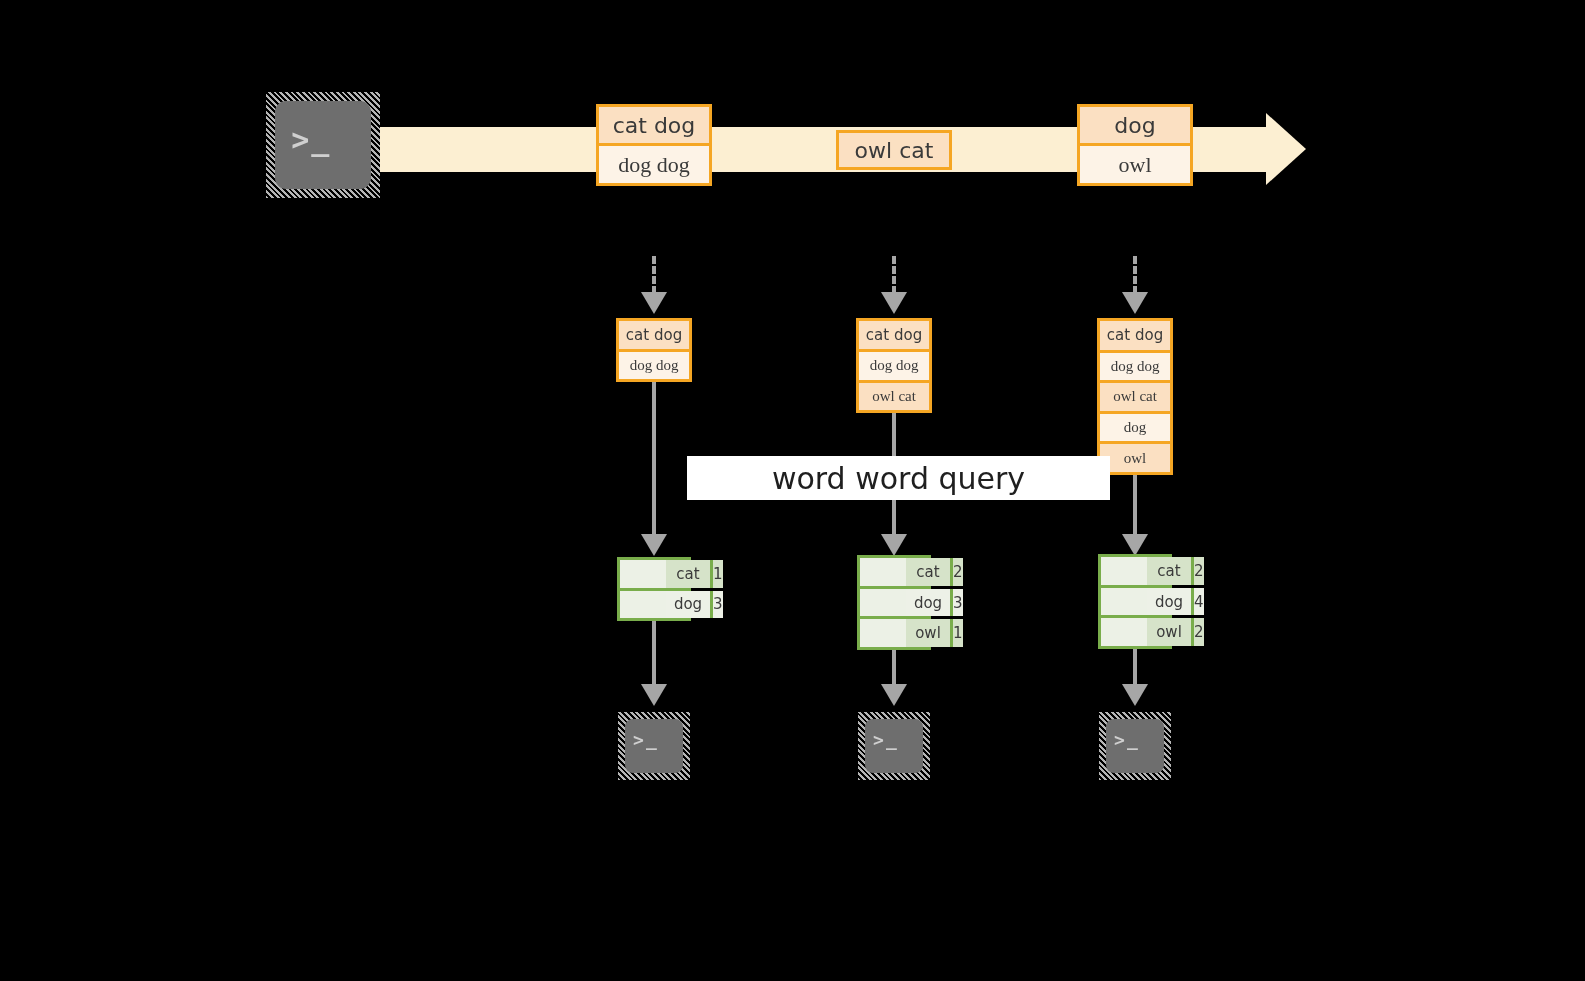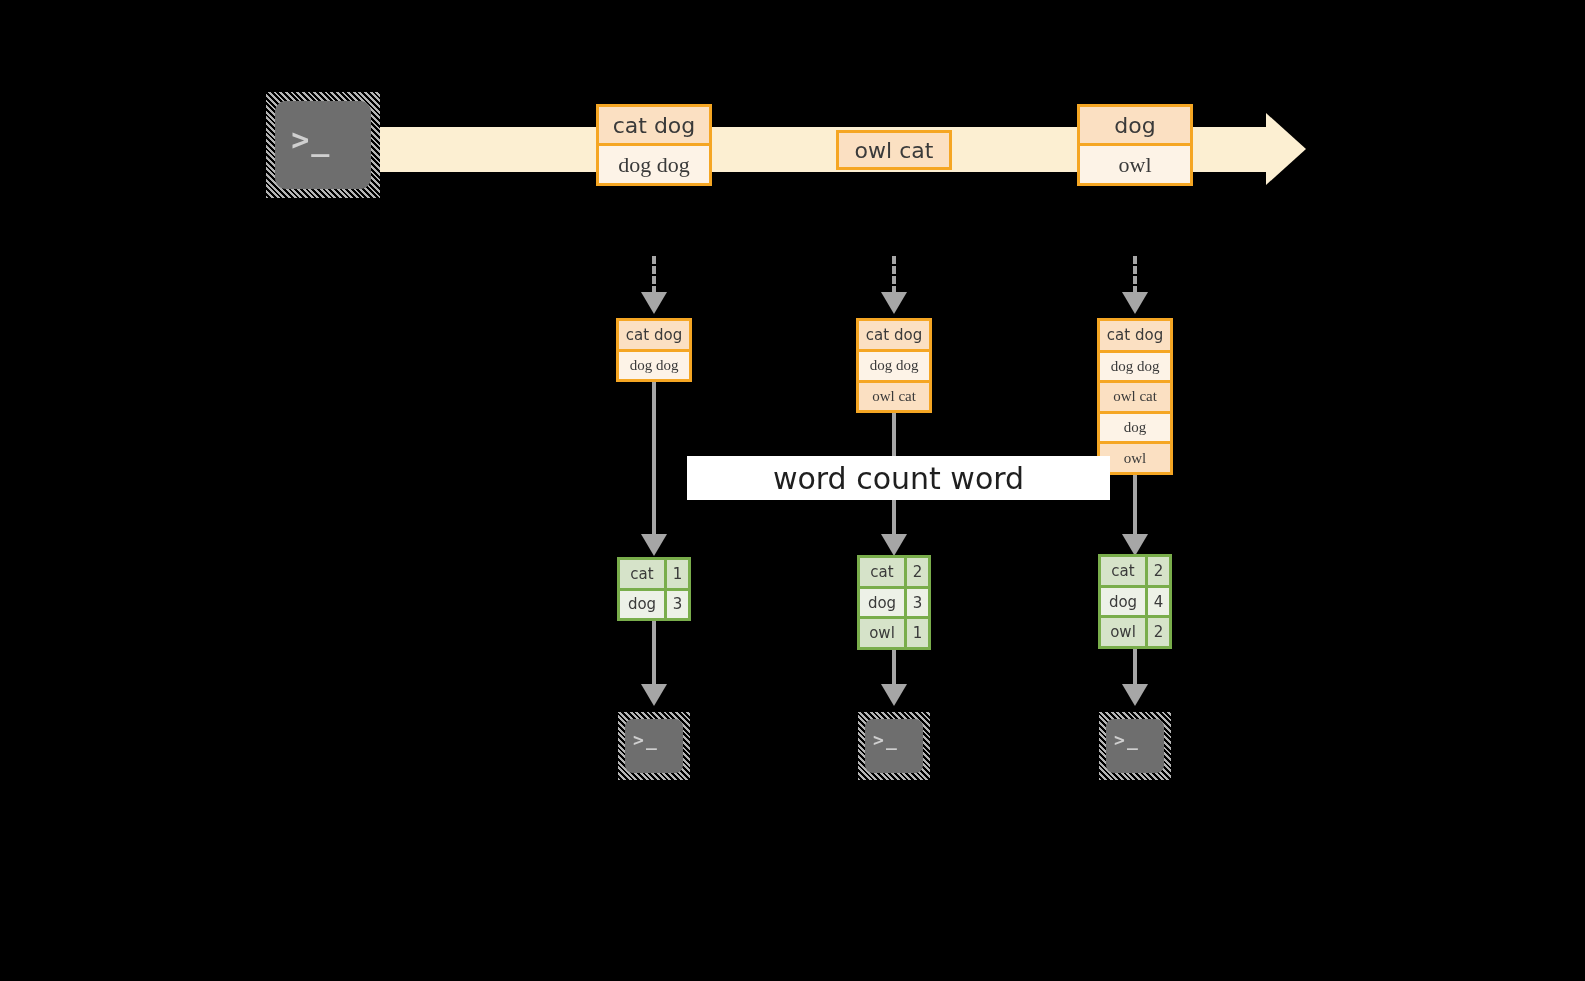--- a/index.html
+++ b/index.html
@@ -81,20 +81,21 @@
     box-sizing: border-box;
     border: 3px solid #79AD4B;
     display: flex;
     flex-direction: column;
     background: #ECF1E6;
   }
   .gtable .grow {
     flex: 1 1 auto;
     display: flex;
     box-sizing: border-box;
+    padding-left: 46px;
   }
   .gtable .grow + .grow { border-top: 3px solid #79AD4B; }
   .gtable .gcell {
     display: flex;
     align-items: center;
     justify-content: center;
     color: #3a3a3a;
     box-sizing: border-box;
   }
   .gtable .gcell.k { flex: 0 0 44px; }
@@ -191,21 +192,21 @@
   <div class="lineV" style="left:652px; top:382px; height:155px;"></div>
   <div class="arrowHead" style="left:641px; top:534px;"></div>
 
   <div class="lineV" style="left:892px; top:413px; height:124px;"></div>
   <div class="arrowHead" style="left:881px; top:534px;"></div>
 
   <div class="lineV" style="left:1133px; top:475px; height:62px;"></div>
   <div class="arrowHead" style="left:1122px; top:534px;"></div>
 
   <div class="banner" style="left:687px; top:456px; width:423px; height:44px; font-size:30px;">
-    <span>word count word</span>
+    <span>word word query</span>
   </div>
 
   <div class="gtable" style="left:617px; top:557px; width:74px; height:64px; font-size:15px;">
     <div class="grow dark">
       <div class="gcell k">cat</div>
       <div class="gcell v">1</div>
     </div>
     <div class="grow light">
       <div class="gcell k">dog</div>
       <div class="gcell v">3</div>

